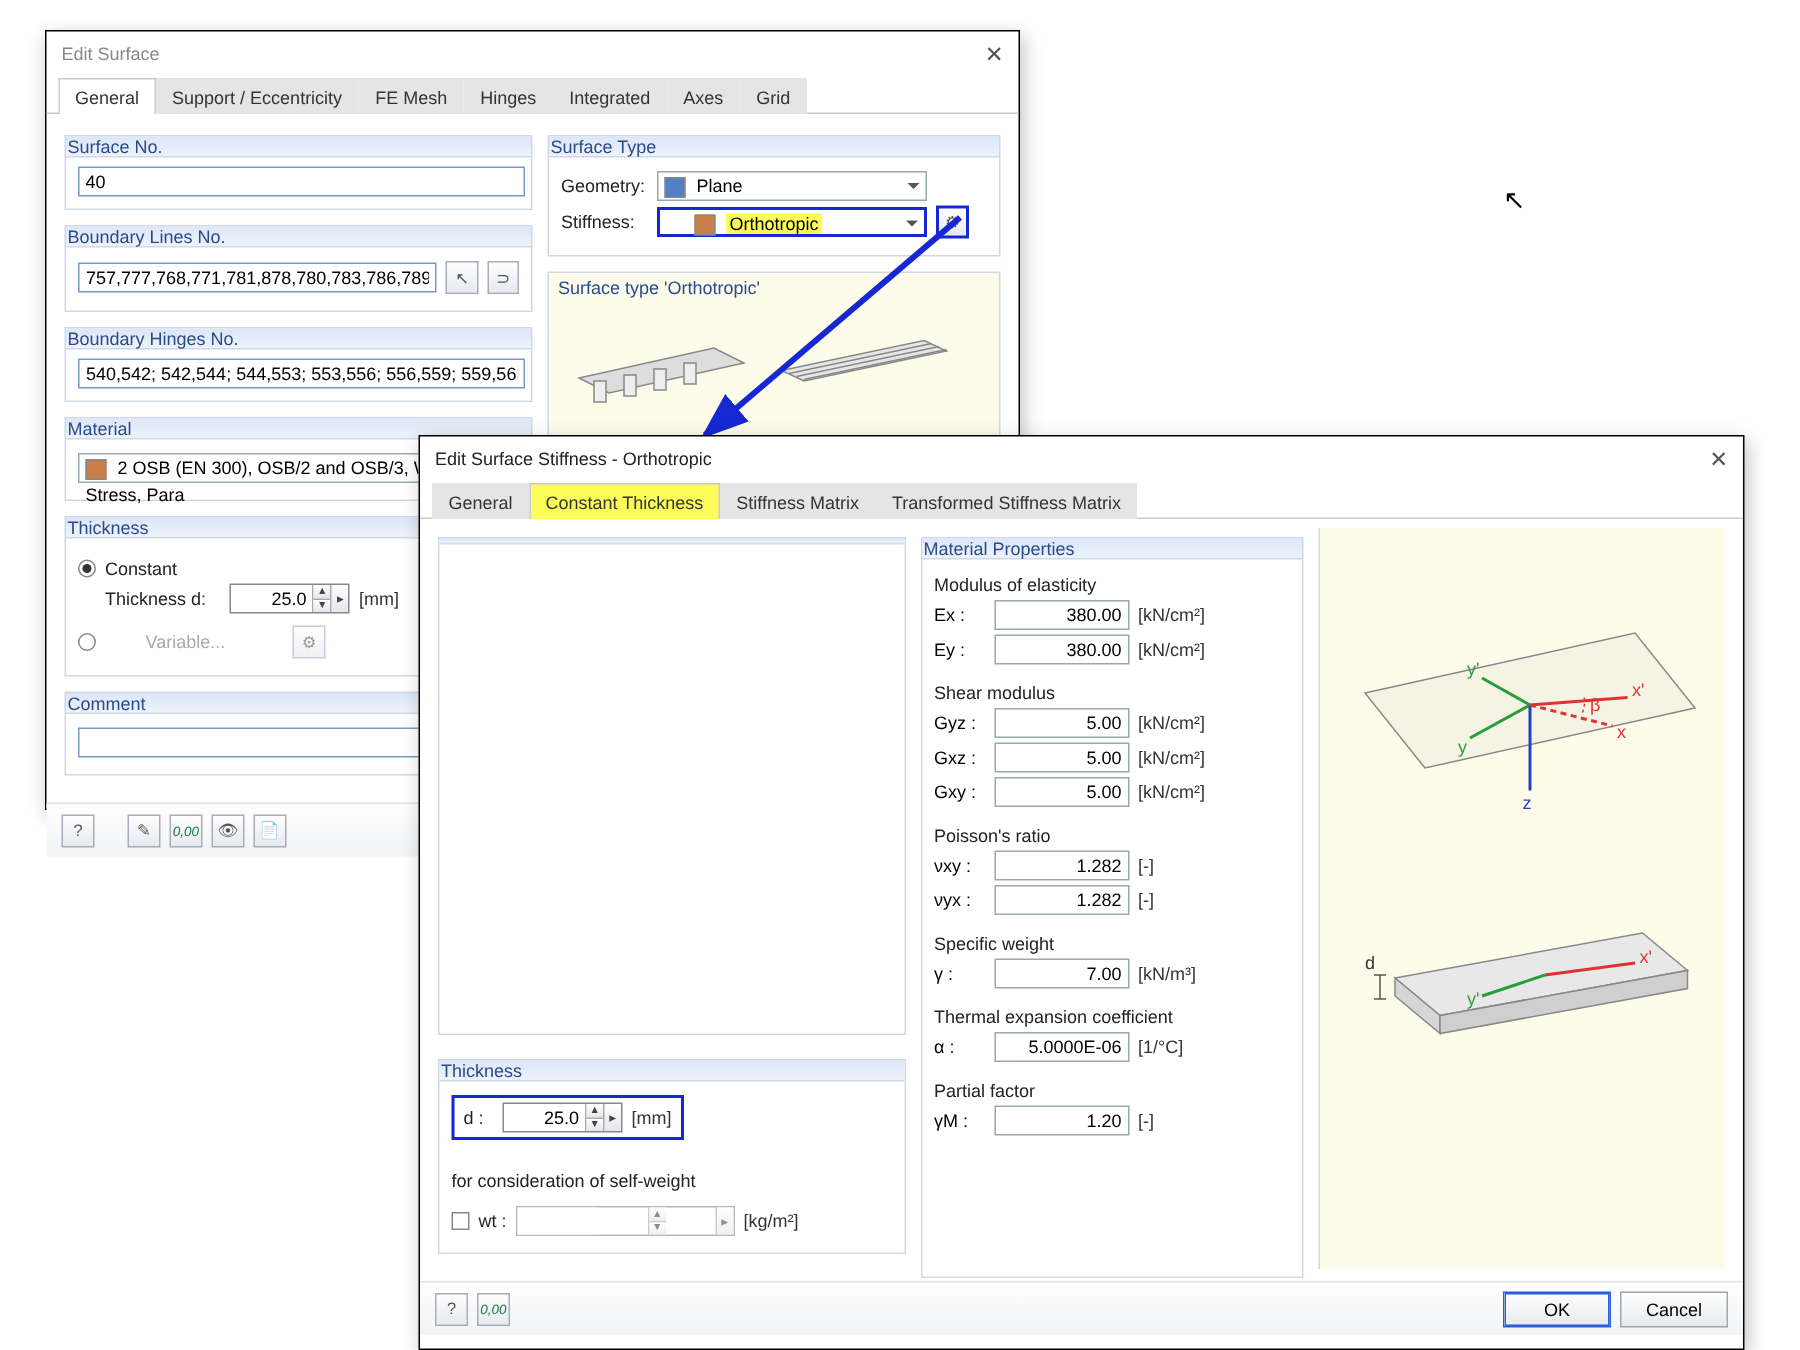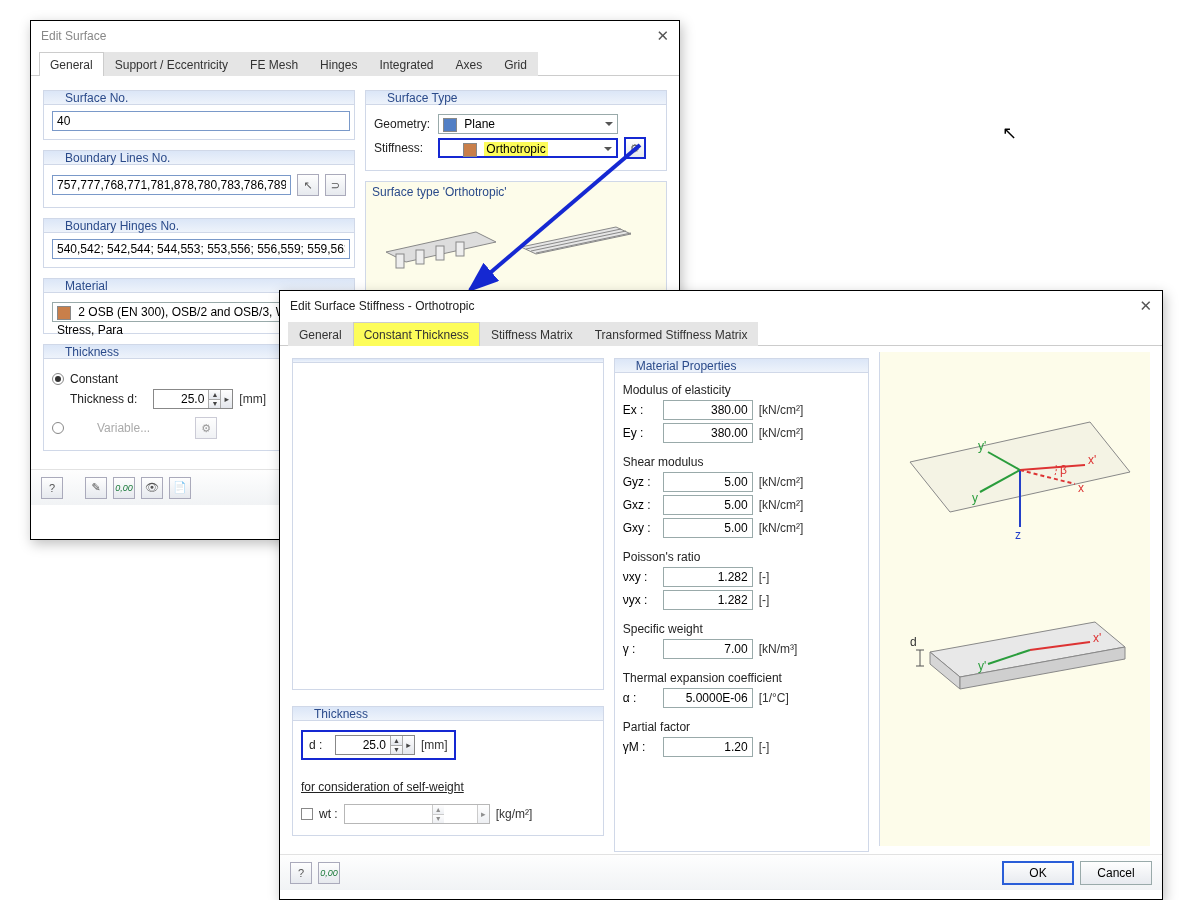--- a/index.html
+++ b/index.html
@@ -10,21 +10,21 @@
 
   .tabstrip { display: flex; border-bottom: 1px solid #ccc; padding: 0 8px; }
   .tab { padding: 5px 10px 4px; color: #333; border: 1px solid transparent; border-bottom: none; position: relative; top:1px; background:#e5e5e5; }
   .tab.active { border-color: #ccc; background: #fff; }
   .tab.highlight { background: #fdfd5a; }
 
   .body { padding: 8px 12px; }
 
   .group { position: relative; border: 1px solid #d0d8e8; margin: 6px 0 10px; padding: 10px 8px 8px; background: #fff; }
   .group-title-strip { position:absolute; top:0; left:0; right:0; height:14px; background:linear-gradient(#dbe6f7,#eef3fb); border-bottom:1px solid #d0d8e8;}
-  .group-title2 { position:absolute; top:0; left:21px; color:#2a4a8a; line-height:14px;}
+  .group-title2 { position:absolute; top:0; left:1px; color:#2a4a8a; line-height:14px;}
   .group-inner{ padding-top:10px;}
 
   .txt { border: 1px solid #7a99c9; background:#fff; padding:2px 4px; height:20px; }
   .sel { border:1px solid #9aa; background:#fff; height:20px; padding:0 16px 0 4px; position:relative; display:inline-block; line-height:18px;}
   .sel::after{ content:""; position:absolute; right:4px; top:7px; border:4px solid transparent; border-top-color:#555;}
   .btn-icon{ width:22px; height:22px; border:1px solid #aab; background:linear-gradient(#fefefe,#e6e9ee); display:inline-flex; align-items:center; justify-content:center; font-size:11px; color:#555; vertical-align:middle;}
   .row{ display:flex; align-items:center; gap:6px; margin:3px 0;}
   .lbl{ color:#222;}
   .radio{ width:12px;height:12px;border:1px solid #888;border-radius:50%; display:inline-block; position:relative;}
   .radio.checked::after{content:"";position:absolute;inset:2px;background:#333;border-radius:50%;}
@@ -138,20 +138,28 @@
             <span class="unit">[mm]</span>
           </div>
           <div class="row disabled" style="margin-top:8px;">
             <span class="radio"></span>
             <span>Variable...</span>
             <span class="btn-icon" style="margin-left:12px;opacity:.6;">⚙</span>
           </div>
         </div>
       </div>
 
+      <div class="group">
+        <div class="group-title-strip"></div>
+        <div class="group-title2">Comment</div>
+        <div class="group-inner row">
+          <input class="txt" style="width: 270px;" value="">
+          <span class="sel" style="width:16px;padding:0;"></span>
+        </div>
+      </div>
     </div>
 
     <div style="flex:1;">
       <div class="group">
         <div class="group-title-strip"></div>
         <div class="group-title2">Surface Type</div>
         <div class="group-inner">
           <div class="row">
             <span class="lbl" style="width:58px;">Geometry:</span>
             <span class="sel" style="width:180px;">
@@ -238,21 +246,21 @@
             <span class="spin">
               <input value="25.0" style="">
               <span class="sp">
                   <div>▲</div>
                   <div>▼</div>
                 </span>
               <span class="arrow">▸</span>
             </span>
             <span class="unit">[mm]</span>
           </div>
-          <div class="lbl" style="margin-top:20px;text-decoration:underline;">for consideration of self-weight</div>
+          <div class="lbl" style="margin-top:20px;">for consideration of self-weight</div>
           <div class="row" style="margin-top:10px;">
             <span class="check"></span>
             <span class="lbl">wt :</span>
             <span class="spin disabled" style="opacity:.6;">
               <input style="width: 54px;">
               <span class="sp">
                   <div>▲</div>
                   <div>▼</div>
                 </span>
               <span class="arrow">▸</span>

